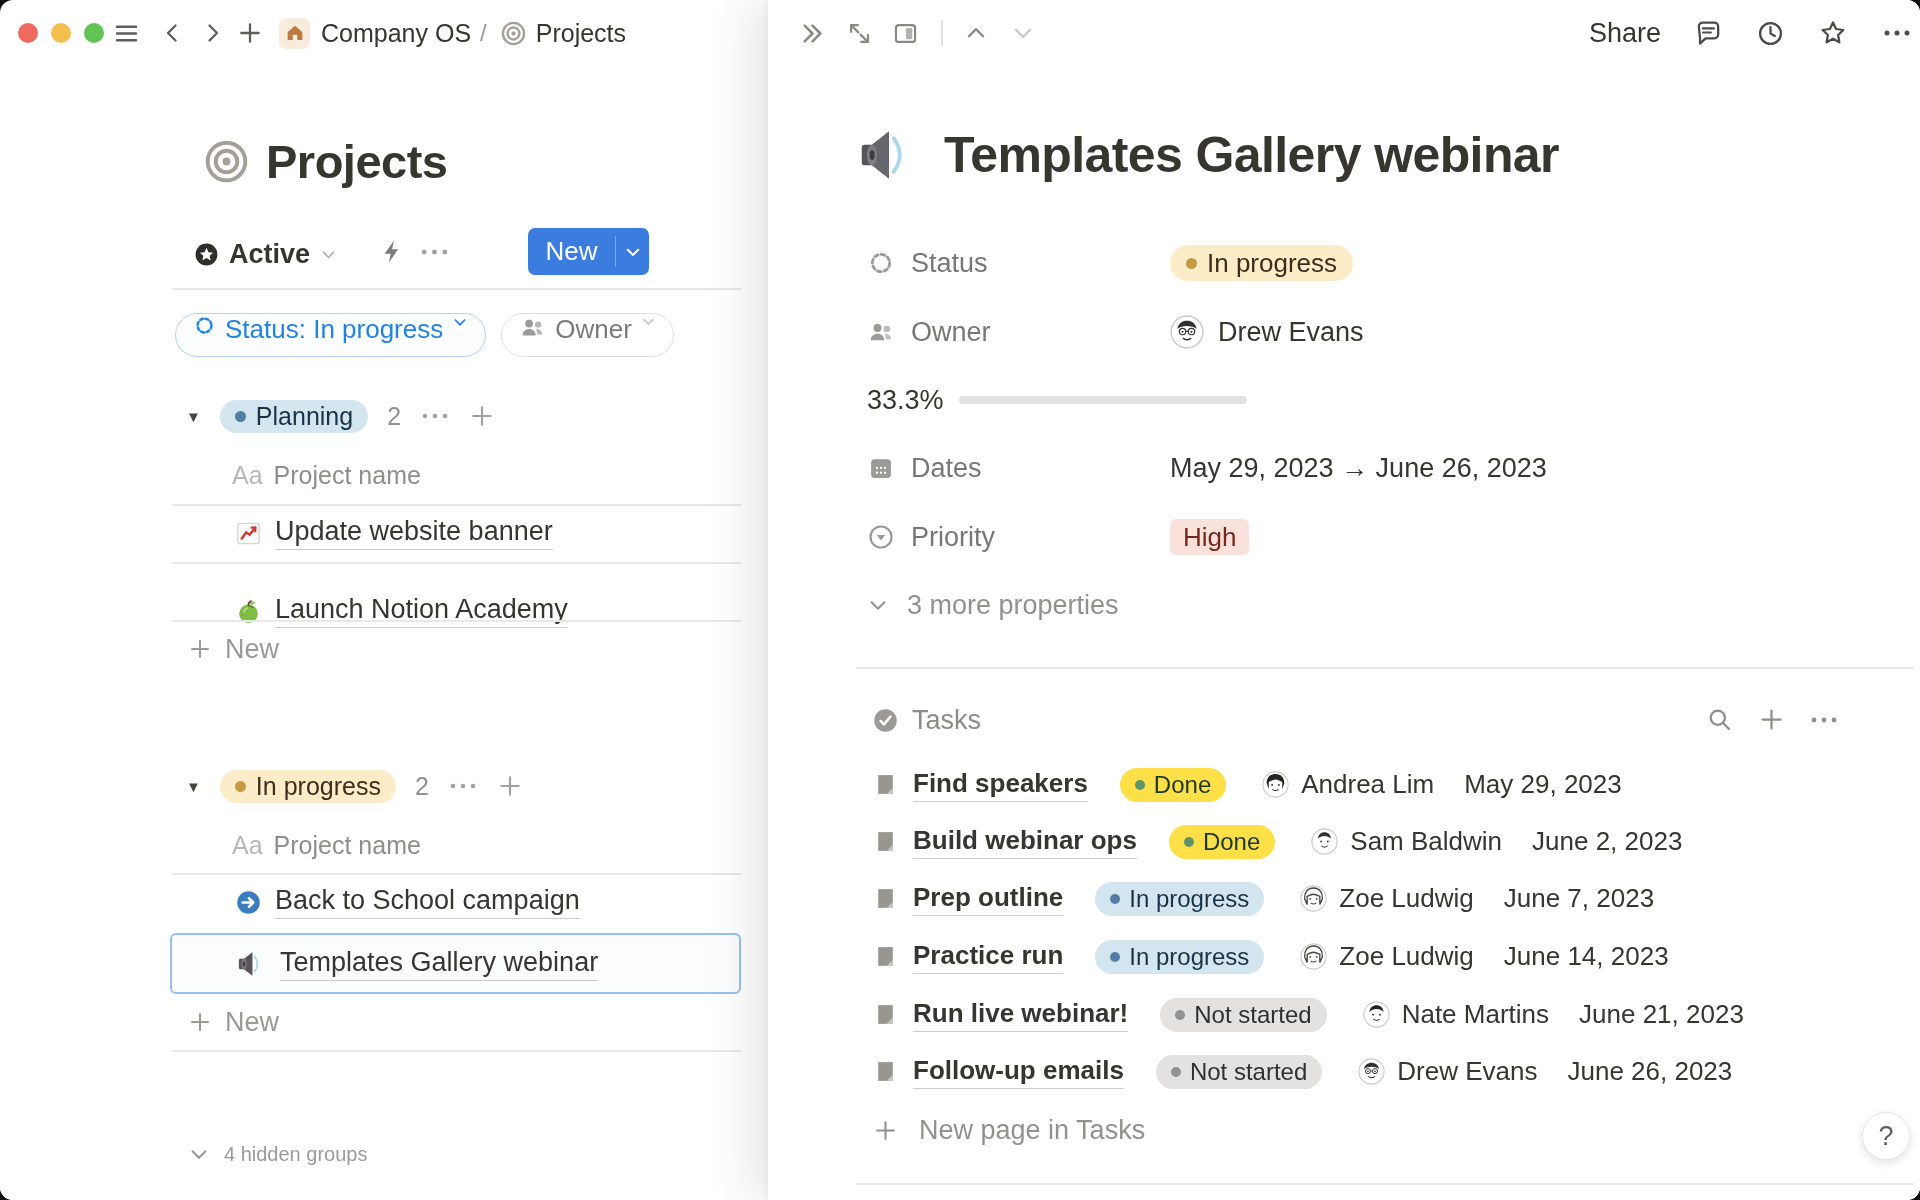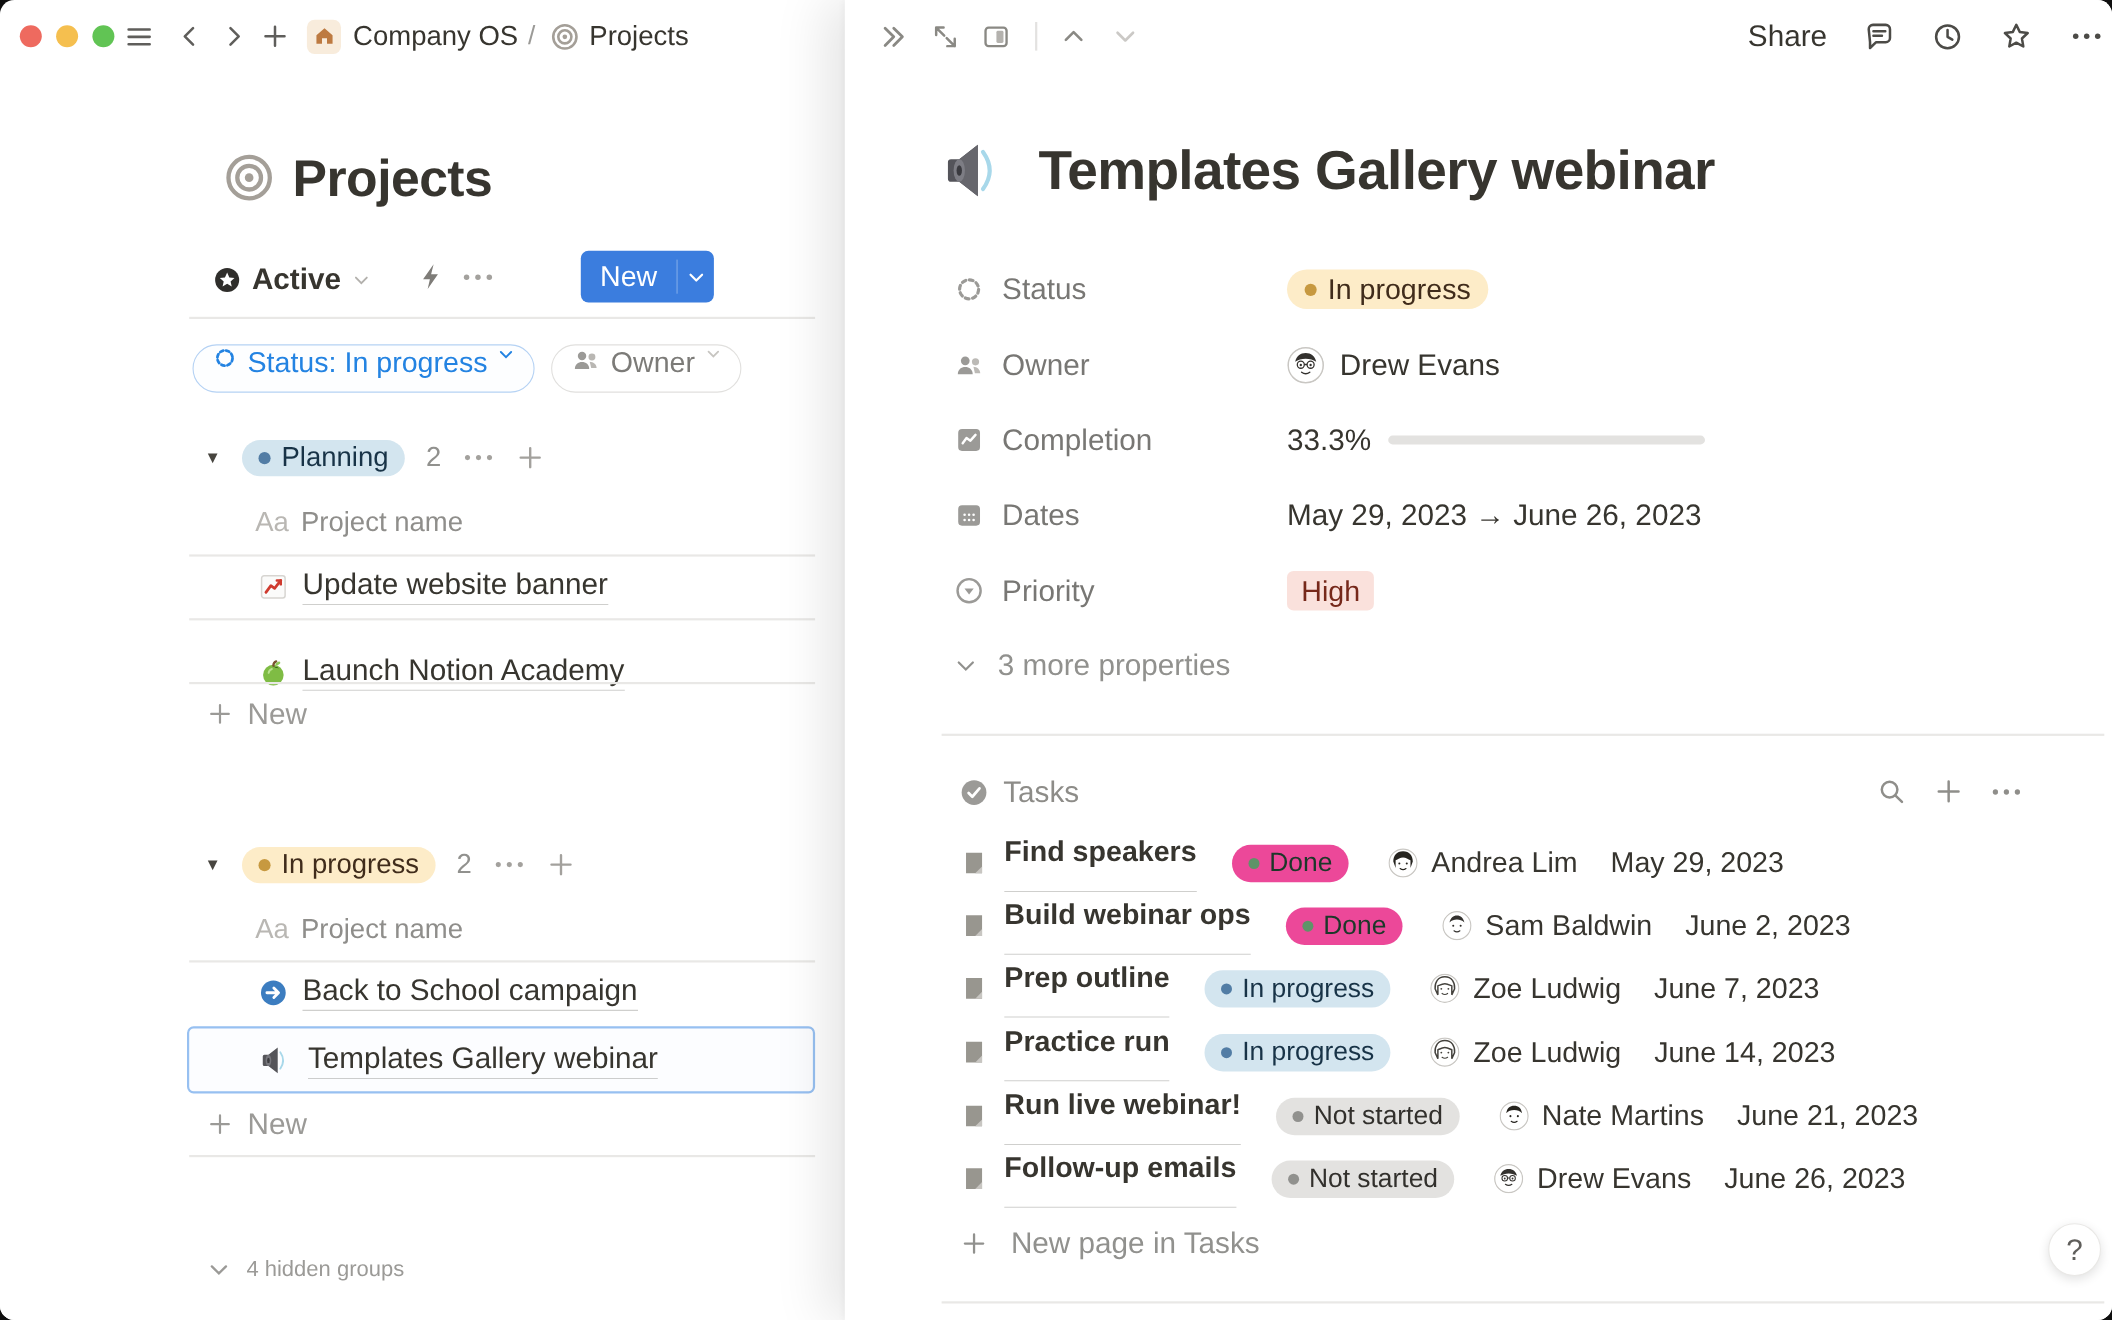--- a/index.html
+++ b/index.html
@@ -44,21 +44,21 @@
   .lrow { display:flex; align-items:center; gap:13px; cursor:pointer;text-align:right; }
   .lrow-title { font-size:27px; font-weight:500; color:#37352f; border-bottom:1.5px solid rgba(55,53,47,0.24); padding-bottom:2px; }
   .newrow { display:flex; align-items:center; gap:13px; color:#9b9a97; font-size:27px; cursor:pointer; }
   .sel-box { left:170px; top:867px; width:571px; height:61px; border:2px solid #97c0f1; background:#fcfdff; border-radius:6px; }
   .hidden-row { left:188px; top:1072px; height:32px; display:flex; align-items:center; gap:14px; color:#9b9a97; font-size:20px; cursor:pointer; }
 
   
   .dot { border-radius:50%; flex:none; }
   .p-yellow { background:#fdecc8; color:#402c1b; } .p-yellow .dot{ background:#c79940; }
   .p-blue { background:#d3e5ef; color:#183347; } .p-blue .dot{ background:#527da5; }
-  .p-green { background:#ec4899; color:#1c3829; } .p-green .dot{ background:#5f9368; }
+  .p-green { background:#fde047; color:#1c3829; } .p-green .dot{ background:#5f9368; }
   .p-gray { background:#e3e2e0; color:#32302c; } .p-gray .dot{ background:#91918e; }
 
   
   .peek { position:absolute; left:768px; top:0; width:1179px; height:1200px; background:#fff; z-index:3;
           box-shadow:-2px 0 6px rgba(0,0,0,0.04), -18px 0 44px rgba(0,0,0,0.10); }
   .peek-toolbar { position:absolute; left:0; top:0; width:100%; height:66px; display:flex; align-items:center; padding:0 34px 0 30px; }
   .pk-ic { display:flex; align-items:center; cursor:pointer; }
   .pk-vdiv { width:1.5px; height:26px; background:#e3e2e0; margin:0 20px 0 22px; }
   .share-cluster { margin-left:auto; display:flex; align-items:center; gap:33px; }
   .share-label { font-size:27px; color:#37352f; cursor:pointer; }
@@ -75,21 +75,21 @@
   .bar { width:288px; height:8px; border-radius:4px; background:#e3e2e0; overflow:hidden; }
   .bar-fill { height:100%; background:#6e9a6e; border-radius:4px; }
   .dates-text { font-size:27px; color:#37352f; }
   .more-props { position:absolute; left:99px; top:585px; height:40px; display:flex; align-items:center; gap:18px; color:#91918e; font-size:27px; cursor:pointer; }
 
   .tasks-head { position:absolute; left:0; top:700px; width:100%; height:40px; }
   .tasks-title { position:absolute; left:104px; top:0; height:40px; display:flex; align-items:center; gap:13px; color:#8d8c88; font-size:27px; font-weight:500; }
   .th-ic { position:absolute; top:6px; cursor:pointer; }
 
   .task-row { position:absolute; left:0; width:100%; height:57px; padding-left:105px; display:flex; align-items:center; }
-  .task-title { font-size:26px; font-weight:600; color:#37352f; border-bottom:1.5px solid rgba(55,53,47,0.24); padding-bottom:20px; margin-left:15px; cursor:pointer; white-space:nowrap; }
+  .task-title { font-size:26px; font-weight:600; color:#37352f; border-bottom:1.5px solid rgba(55,53,47,0.24); padding-bottom:2px; margin-left:15px; cursor:pointer; white-space:nowrap; }
   .task-pill { height:34px; border-radius:17px; padding:0 15px; display:flex; align-items:center; gap:9px; font-size:24px; margin-left:32px; white-space:nowrap; }
   .task-av { margin-left:36px; }
   .task-person { font-size:26px; color:#37352f; margin-left:12px; white-space:nowrap; }
   .task-date { font-size:26px; color:#37352f; margin-left:30px; white-space:nowrap; }
   .newpage-row { position:absolute; left:0; top:1101px; width:100%; height:58px; padding-left:105px; display:flex; align-items:center; gap:21px; color:#91918e; font-size:27px; cursor:pointer; }
   .help-btn { position:absolute; left:1094px; top:1112px; width:48px; height:48px; border-radius:50%; background:#fff; border:1px solid #e9e8e6; box-shadow:0 3px 10px rgba(0,0,0,0.12); display:flex; align-items:center; justify-content:center; font-size:27px; font-weight:500; color:#5f5e5b; cursor:pointer; }
 
   .avatar { border-radius:50%; flex:none; }
   svg { display:block; }
 </style>
@@ -413,27 +413,20 @@
             <path d="M14.8 15.4h2.4" stroke="#33312e" stroke-width="1.1"></path>
             <circle cx="11.8" cy="15.8" r="1" fill="#33312e"></circle>
             <circle cx="20.2" cy="15.8" r="1" fill="#33312e"></circle>
             <path d="M12.5 22q3.5 2.6 7 0" stroke="#33312e" stroke-width="1.2" fill="none" stroke-linecap="round"></path>
           </svg>
         <span class="dates-text">Drew Evans</span>
       </span>
     </div>
 
     <div class="prop" style="top:380px">
-      <span class="lab">
-        <svg width="28" height="28" viewBox="0 0 24 24">
-            <rect x="3.5" y="3.5" width="17" height="17" rx="3" fill="#9b9a97"></rect>
-            <polyline points="7,14.5 10,10.5 13,12.5 17,8" fill="none" stroke="#fff" stroke-width="1.9" stroke-linecap="round" stroke-linejoin="round"></polyline>
-          </svg>
-        <span>Completion</span>
-      </span>
       <span class="val">
         <span class="pct">33.3%</span>
         <span class="bar"><span class="bar-fill" style="width: 33.3%;"></span></span>
       </span>
     </div>
 
     <div class="prop" style="top:448px">
       <span class="lab">
         <svg width="28" height="28" viewBox="0 0 24 24">
             <rect x="3.5" y="4.5" width="17" height="16" rx="3" fill="#9b9a97"></rect>

